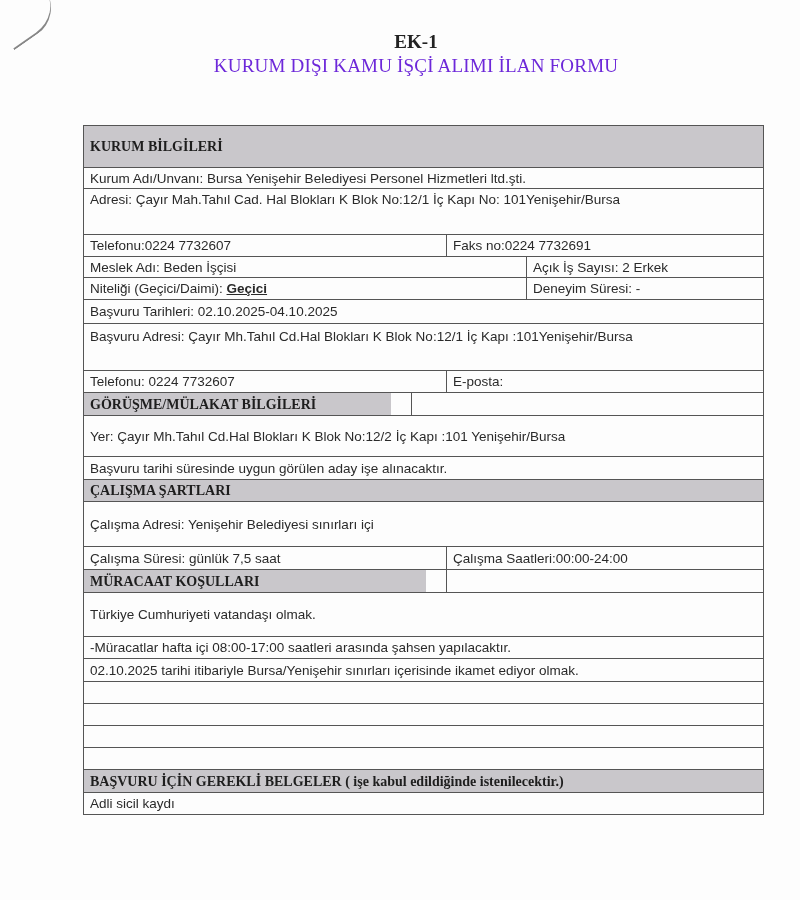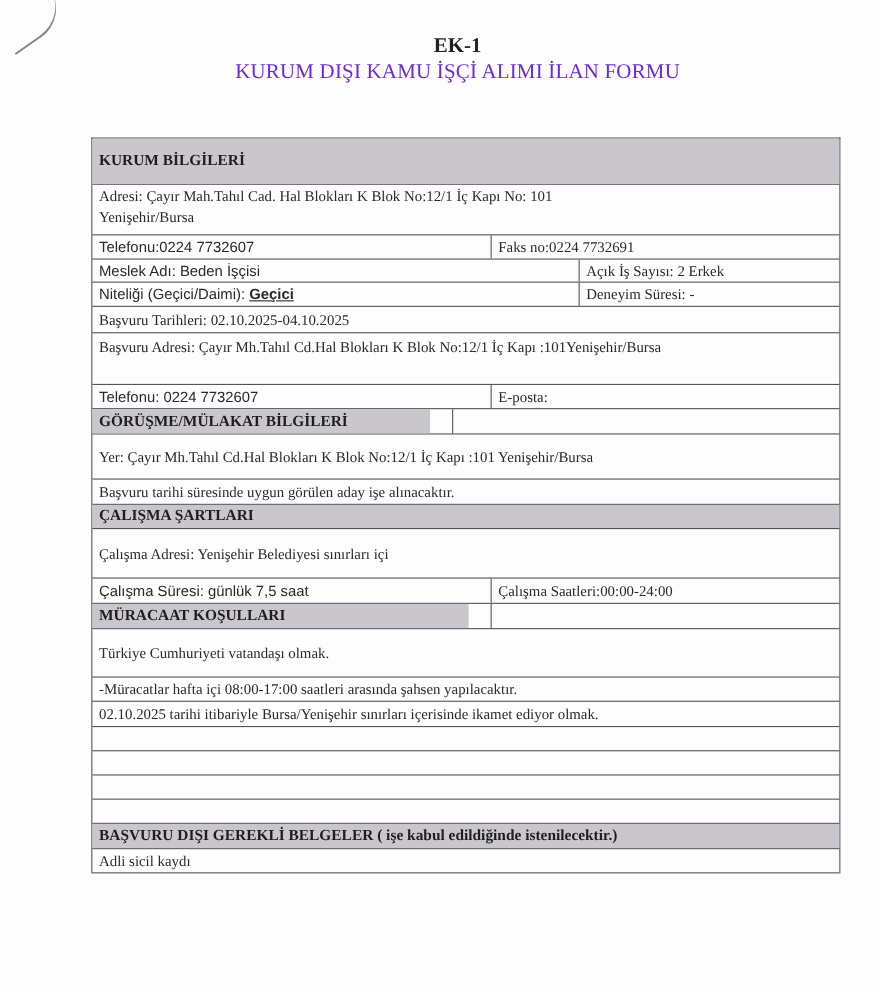--- a/index.html
+++ b/index.html
@@ -29,40 +29,43 @@
     border-left: 1.5px solid #555; border-right: 1.5px solid #555;
     border-top: 1.5px solid #555;
     font-family: "Liberation Sans", "DejaVu Sans", sans-serif;
     font-size: 13.5px;
   }
   .row { display: flex; border-bottom: 1.2px solid #555; box-sizing: border-box; }
   .cell { padding: 0 6px; box-sizing: border-box; display: flex; align-items: center; line-height: 19px; }
   .cell.top { align-items: flex-start; padding-top: 1px; }
   .cell + .cell { border-left: 1.2px solid #555; margin-left: 20px; }
   .hdr { background: #c9c7cb; font-weight: bold; font-family: "Liberation Serif", "DejaVu Serif", serif; font-size: 14px; color: #1e1e1e; }
-  .full { flex: 1; font-family: Liberation Serif, serif; }
+  .full { flex: 1; }
   .u { text-decoration: underline; font-weight: bold; }
 </style>
 </head>
 <body>
 
 <div class="scan-line"></div>
 
 <div class="title-block">
   <div class="title-1">EK-1</div>
   <div class="title-2">KURUM DIŞI KAMU İŞÇİ ALIMI İLAN FORMU</div>
 </div>
 
 <div class="form">
 
   <div class="row" style="height:42px">
     <div class="cell full hdr">KURUM BİLGİLERİ</div>
   </div>
+  <div class="row" style="height:21px">
+    <div class="cell full">Kurum Adı/Unvanı: Bursa Yenişehir Belediyesi Personel Hizmetleri ltd.şti.</div>
+  </div>
   <div class="row" style="height:46px">
-    <div class="cell full top" style="flex-direction:column;align-items:flex-start;">
+    <div class="cell full top" style="flex-direction:row;align-items:flex-start;">
       <span>Adresi: Çayır Mah.Tahıl Cad. Hal Blokları K Blok No:12/1 İç Kapı No: 101</span>
       <span>Yenişehir/Bursa</span>
     </div>
   </div>
   <div class="row" style="height:22px">
     <div class="cell" style="width:342px">Telefonu:0224 7732607</div>
     <div class="cell full">Faks no:0224 7732691</div>
   </div>
 
   <div class="row" style="height:21px">
@@ -87,21 +90,21 @@
   <div class="row" style="height:22px">
     <div class="cell" style="width:342px">Telefonu: 0224 7732607</div>
     <div class="cell full">E-posta:</div>
   </div>
 
   <div class="row" style="height:23px">
     <div class="cell hdr" style="width:307px">GÖRÜŞME/MÜLAKAT BİLGİLERİ</div>
     <div class="cell full"></div>
   </div>
   <div class="row" style="height:41px">
-    <div class="cell full">Yer: Çayır Mh.Tahıl Cd.Hal Blokları K Blok No:12/1 İç Kapı :101  Yenişehir/Bursa</div>
+    <div class="cell full">Yer: Çayır Mh.Tahıl Cd.Hal Blokları K Blok No:12/2 İç Kapı :101  Yenişehir/Bursa</div>
   </div>
   <div class="row" style="height:23px">
     <div class="cell full">Başvuru tarihi süresinde uygun görülen aday işe alınacaktır.</div>
   </div>
 
   <div class="row" style="height:22px">
     <div class="cell full hdr">ÇALIŞMA ŞARTLARI</div>
   </div>
   <div class="row" style="height:45px">
     <div class="cell full">Çalışma Adresi: Yenişehir Belediyesi sınırları içi</div>
@@ -131,18 +134,18 @@
       <div class="cell full"></div>
     </div>
   <div class="row" style="height:22px">
       <div class="cell full"></div>
     </div>
   <div class="row" style="height:22px">
       <div class="cell full"></div>
     </div>
 
   <div class="row" style="height:23px">
-    <div class="cell full hdr">BAŞVURU DIŞI GEREKLİ BELGELER ( işe kabul edildiğinde istenilecektir.)</div>
+    <div class="cell full hdr">BAŞVURU İÇİN GEREKLİ BELGELER ( işe kabul edildiğinde istenilecektir.)</div>
   </div>
   <div class="row" style="height:22px">
     <div class="cell full">Adli sicil kaydı</div>
   </div>
 </div>
 
 </body></html>

